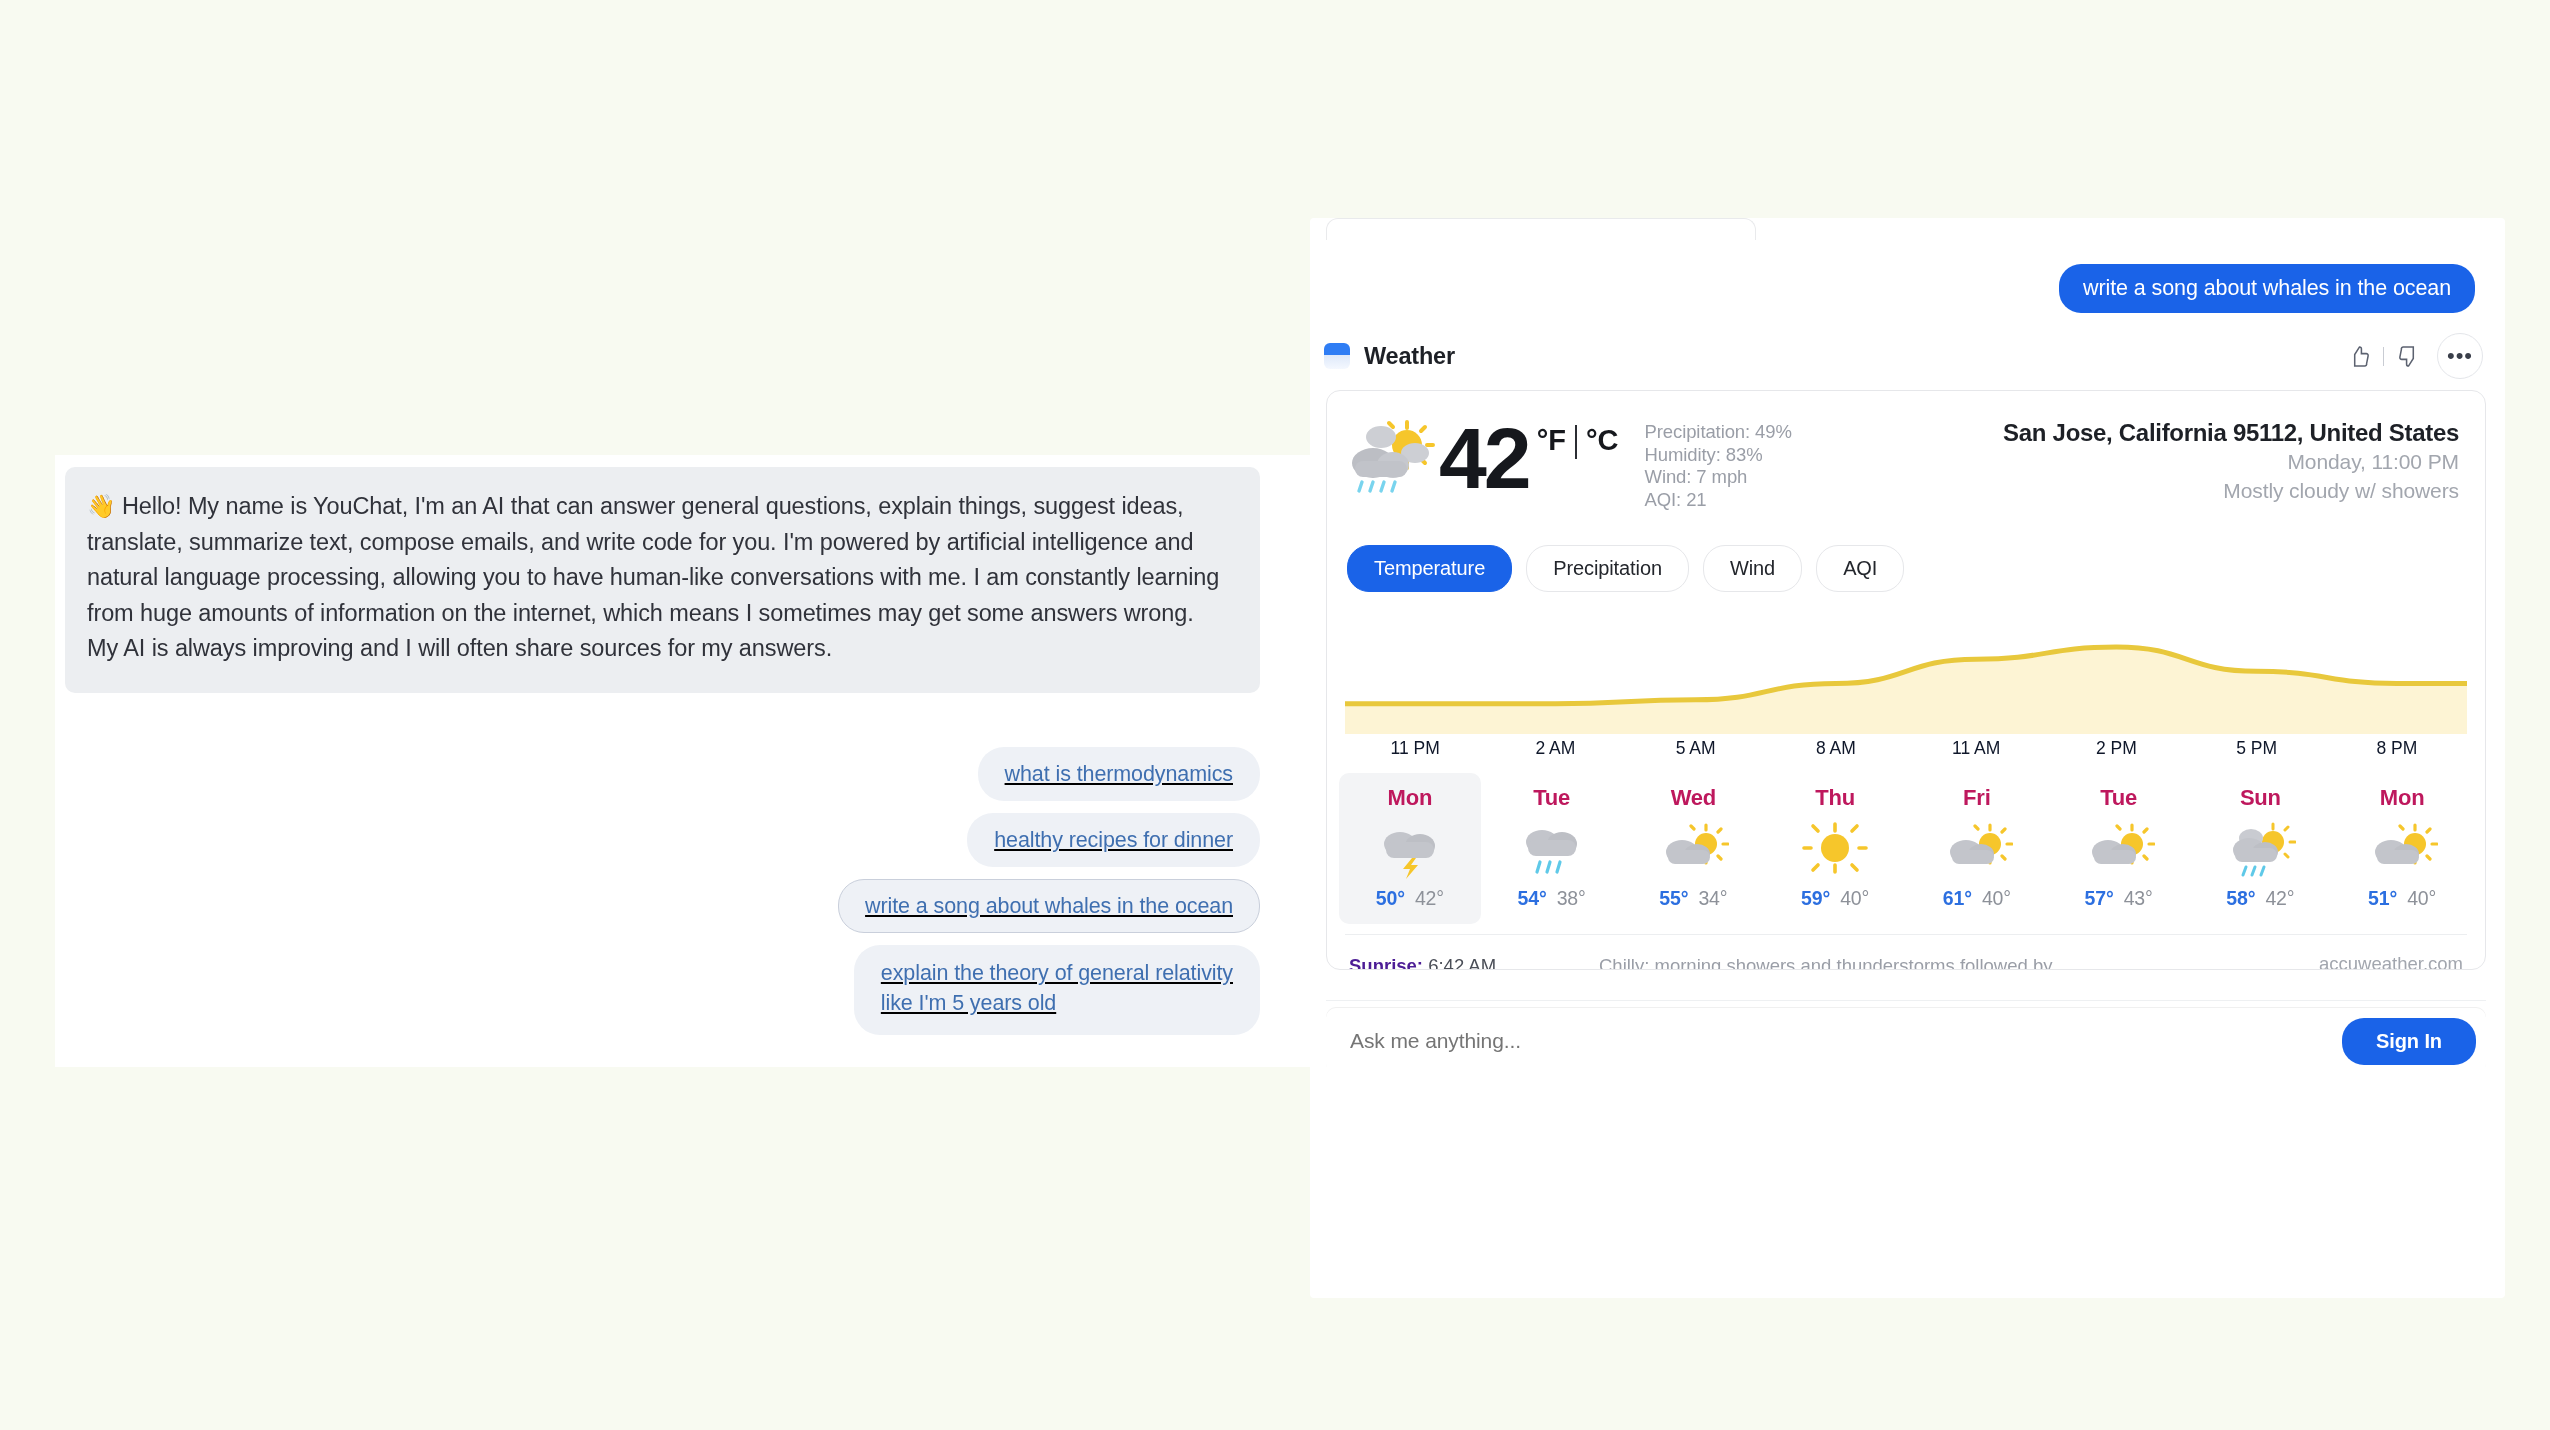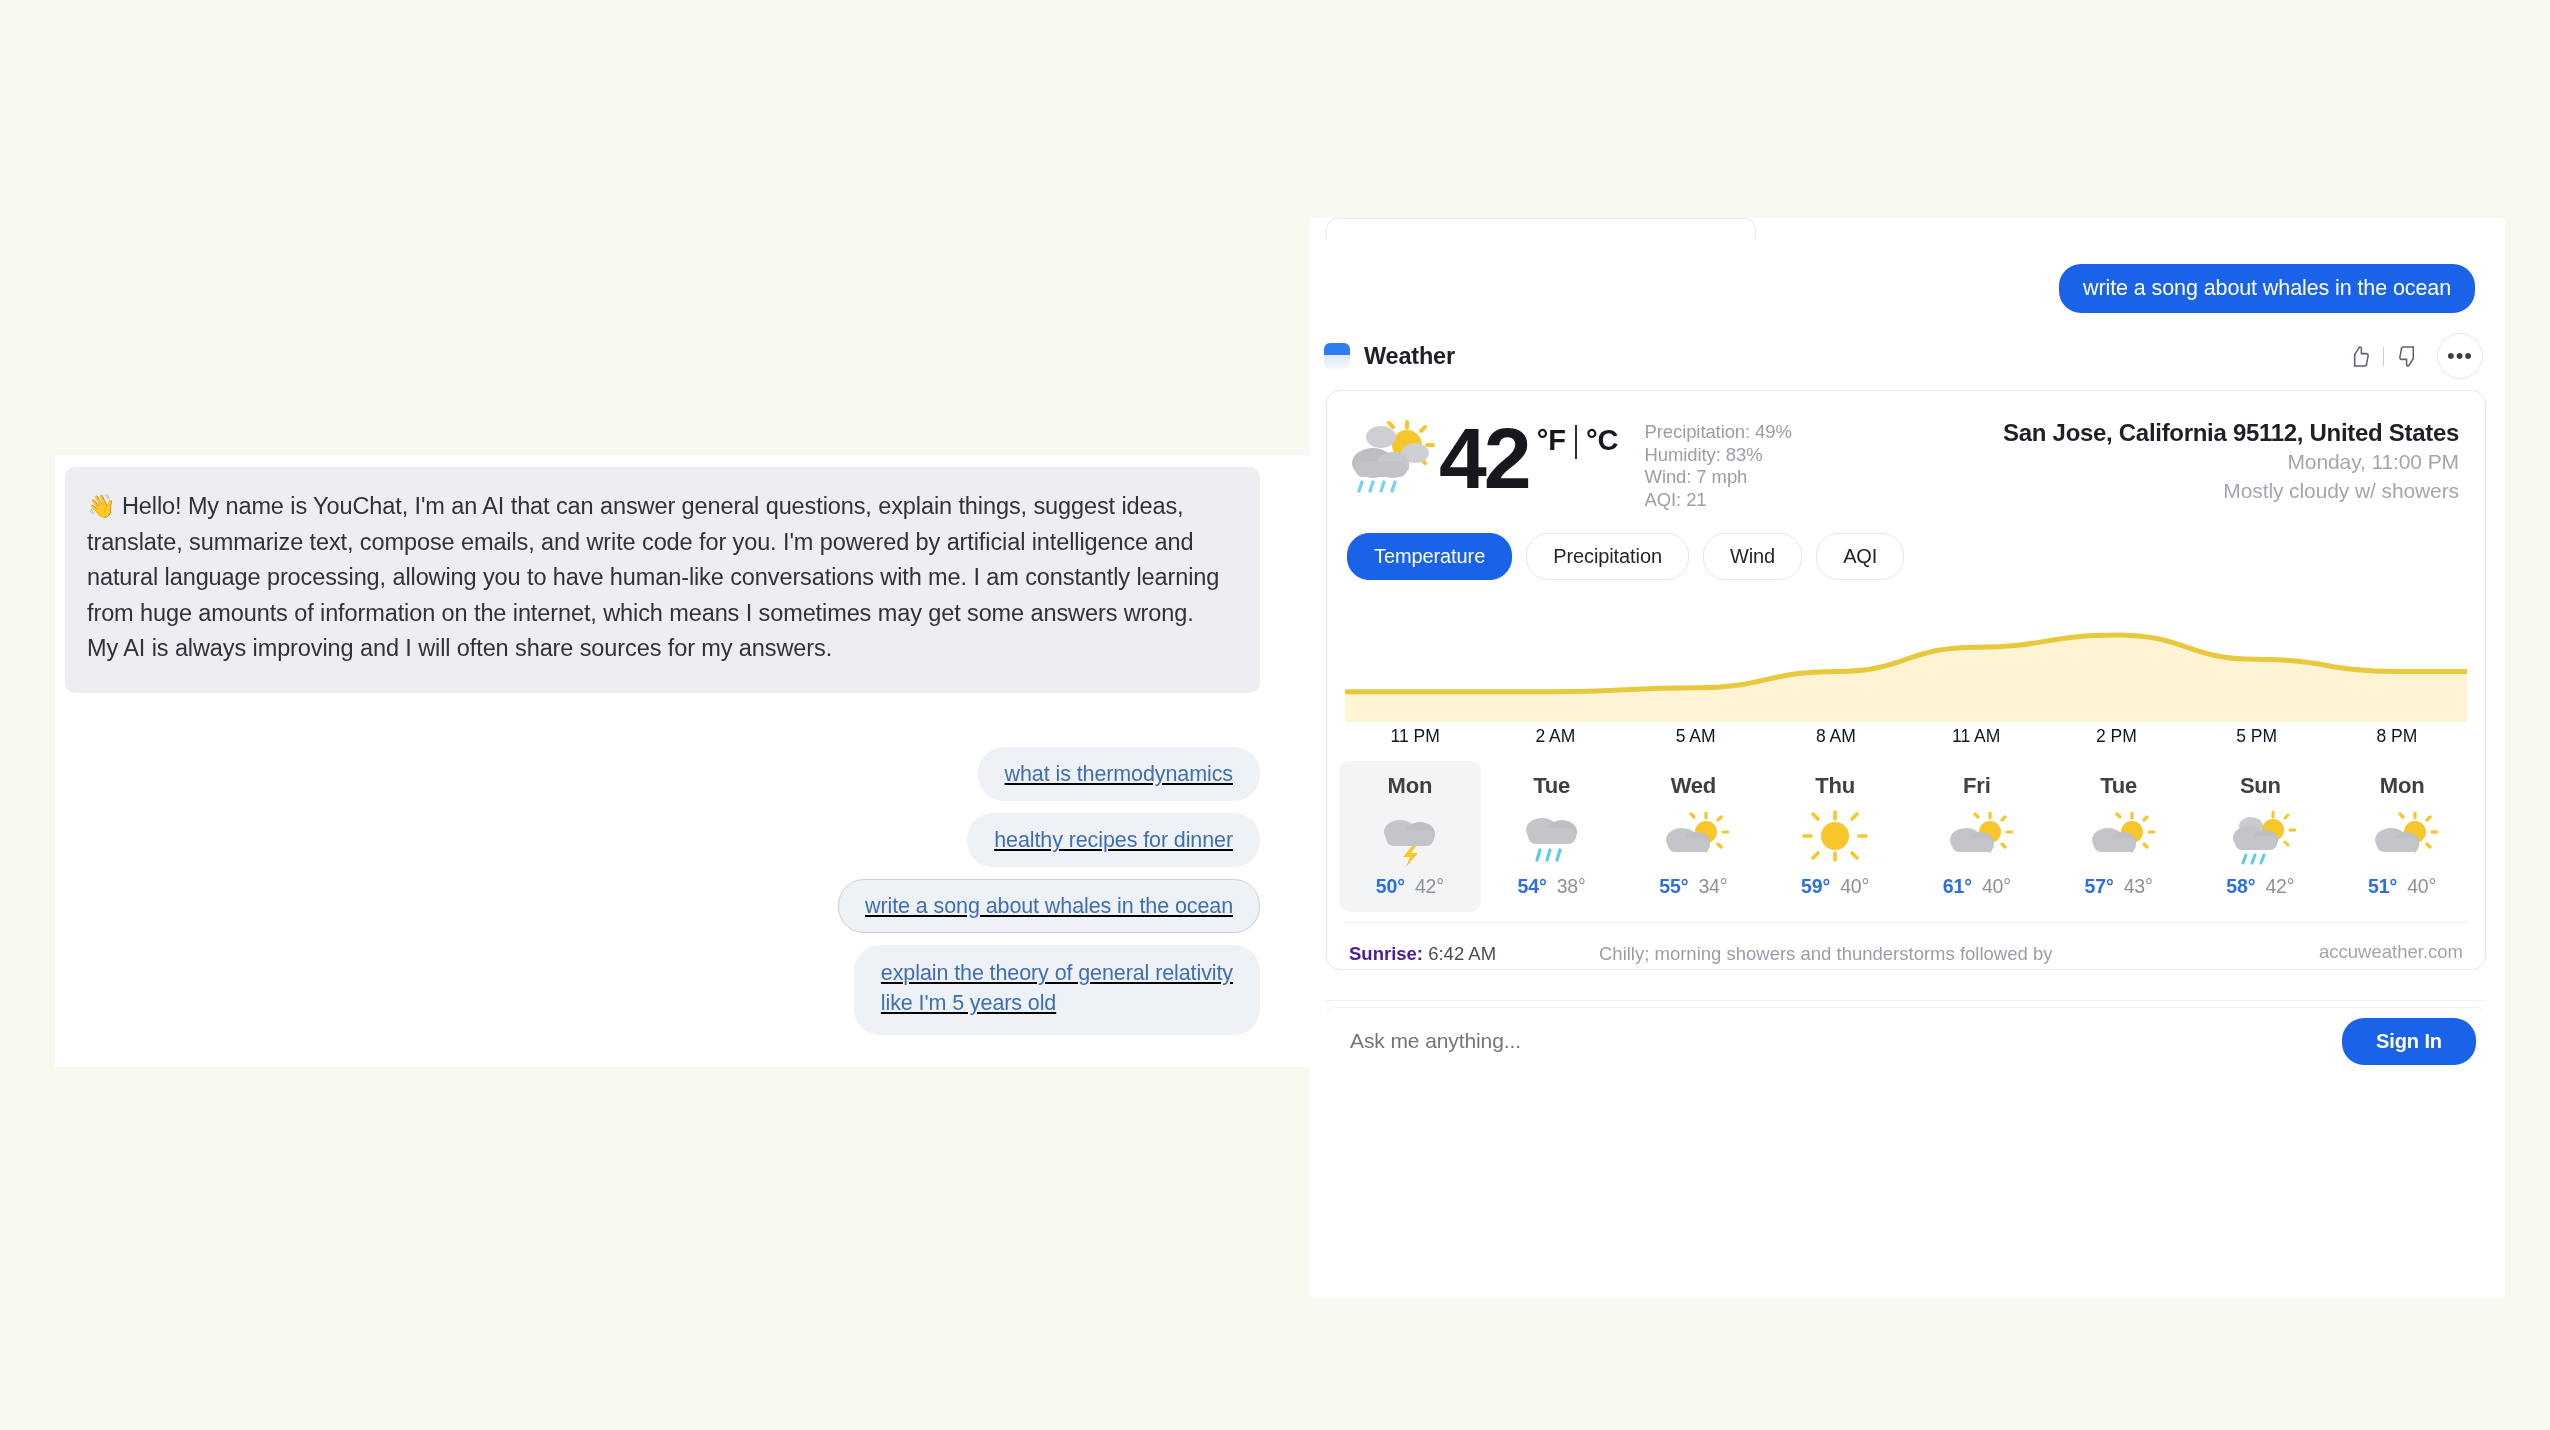--- a/index.html
+++ b/index.html
@@ -115,34 +115,35 @@
   .metrics div { font-size: 18.5px; line-height: 22.5px; color: #9a9ea7; letter-spacing:-0.1px;}
   .loc { margin-left: auto; text-align: right; margin-top: 4px; }
   .loc-name { font-size: 24px; font-weight: bold; color:#1d2026; letter-spacing:-0.3px; }
   .loc-time, .loc-cond { font-size: 21px; color:#a2a6ae; line-height: 29px; letter-spacing:-0.1px; }
 
   .tabs { display: flex; gap: 14px; padding: 22px 0 0 20px; }
   .tab {
     font-size: 20px; padding: 11px 26px; border-radius: 22px;
     border: 1.5px solid #e6e7ea; background: #fff; color: #23262c;
     letter-spacing: -0.1px;
+    margin-top: 12px;
   }
   .tab.active { background: #1a63e8; border-color:#1a63e8; color:#fff; }
 
   .chart-wrap { position: relative; margin: 22px 18px 0 18px; height: 120px; }
   .chart-wrap svg { display:block; width: 100%; height: 120px; }
   .chart-axis { display: flex; padding: 4px 18px 0 18px; }
   .chart-axis span { flex: 1; text-align: center; font-size: 17.5px; color: #0f172a; }
 
   .days { display: flex; margin: 14px 12px 0 12px; }
   .day {
     flex: 1; text-align: center; padding: 12px 0 14px 0; border-radius: 10px;
   }
   .day.today { background: #f3f4f6; }
-  .day-name { font-size: 22px; font-weight: bold; color:#404040; letter-spacing:-0.2px; }
+  .day-name { font-size: 22px; font-weight: bold; color:#be185d; letter-spacing:-0.2px; }
   .day-ico { height: 62px; display:flex; align-items:center; justify-content:center; margin: 8px 0 6px 0; }
   .day-temps { font-size: 19.5px; letter-spacing:-0.1px;text-align:center; }
   .hi { color:#2c6fe0; font-weight:bold; }
   .lo { color:#8d9199; margin-left: 10px; }
 
   .wx-foot { display: flex; border-top: 1.4px solid #eceef0; margin: 10px 18px 0 18px; padding: 18px 4px 0 4px; }
   .sun { width: 250px; flex:none; }
   .sun div { font-size: 18.5px; line-height: 26px; color:#4a4e57; }
   .sun b { color:#4c1d95; }
   .summary { flex: 1; font-size: 18.5px; line-height: 26px; color:#9a9ea7; max-width: 460px; }

